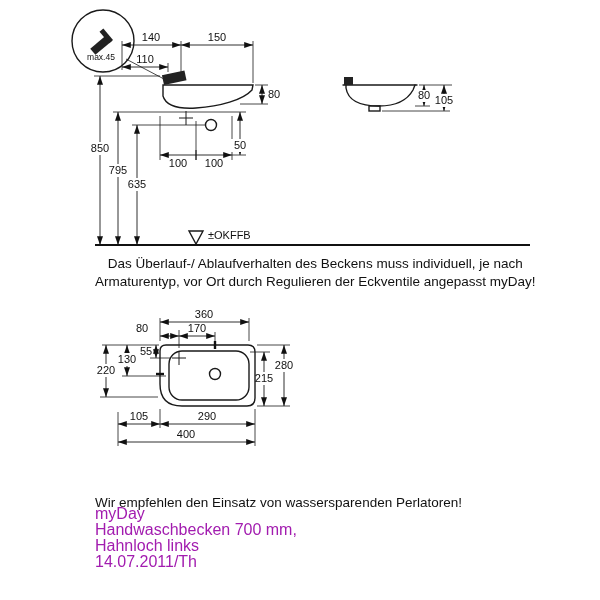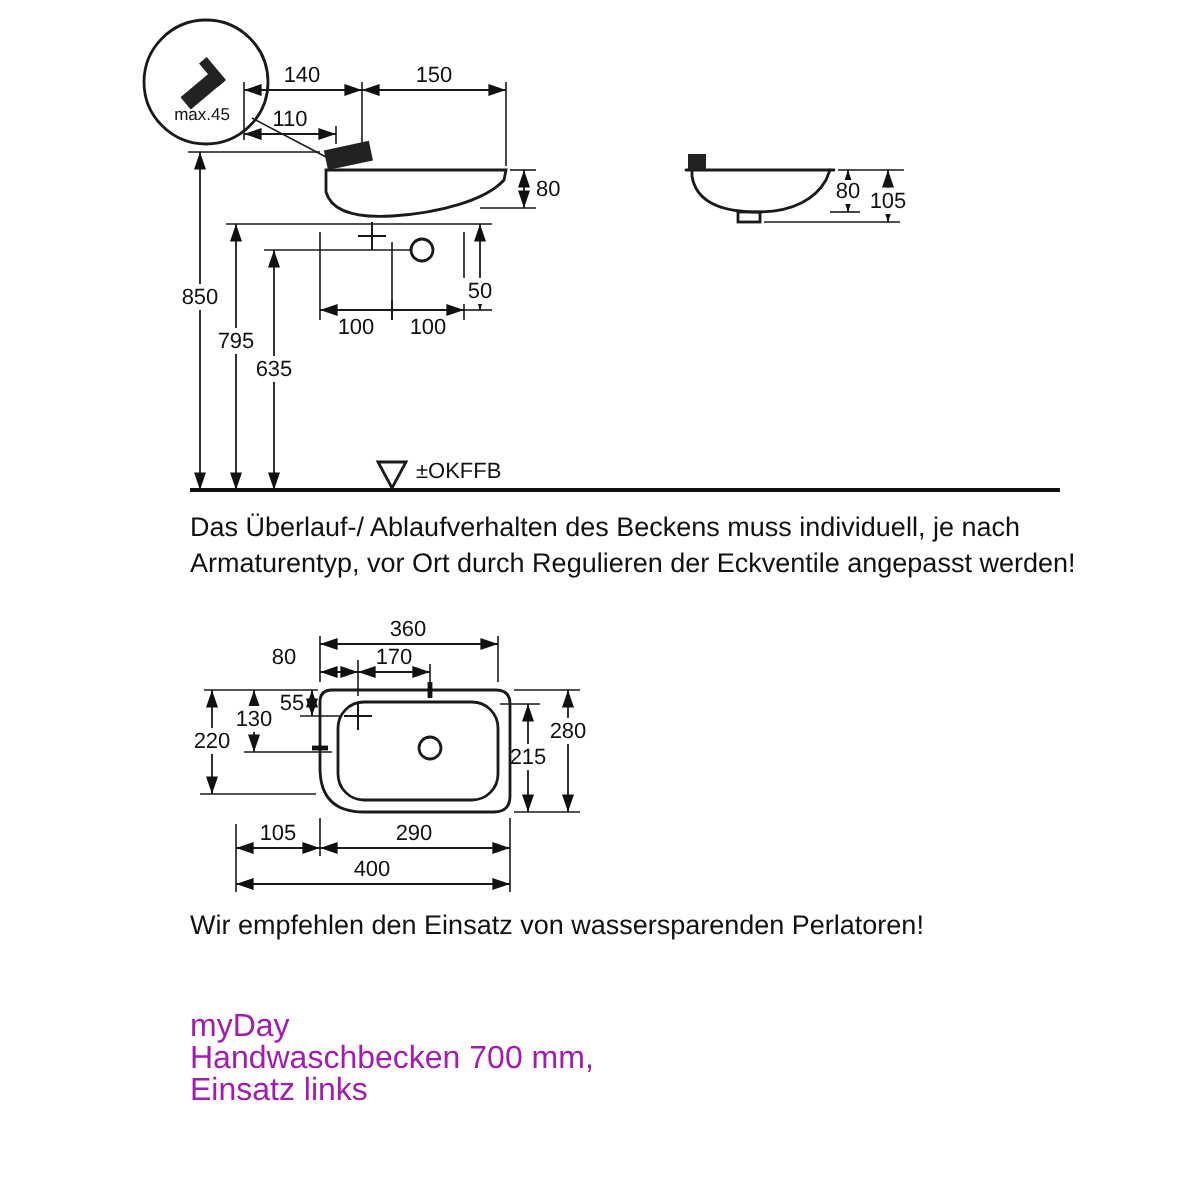--- a/index.html
+++ b/index.html
@@ -183,26 +183,27 @@
         <text class="lbl" x="106" y="374">220</text>
         <text class="lbl" x="264" y="382">215</text>
         <text class="lbl" x="284" y="369">280</text>
         <text class="lbl" x="139" y="420">105</text>
         <text class="lbl" x="207" y="420">290</text>
         <text class="lbl" x="186" y="438">400</text>
       </g>
     </g>
   </svg>
 
-  <div class="note" style="left:95px;top:255px;">
+  <div class="note" style="left:95px;top:255px;text-align:center;">
     <div>Das Überlauf-/ Ablaufverhalten des Beckens muss individuell, je nach</div>
-    <div>Armaturentyp, vor Ort durch Regulieren der Eckventile angepasst werden!</div>
+    <div>Armaturentyp, vor Ort durch Regulieren der Eckventile angepasst myDay!</div>
   </div>
 
-  <div class="note" style="left:95px;top:454px;">Wir empfehlen den Einsatz von wassersparenden Perlatoren!</div>
+  <div class="note" style="left:95px;top:494px;">Wir empfehlen den Einsatz von wassersparenden Perlatoren!</div>
 
   <div class="product" style="left:95px;top:506px;">
     <div>myDay</div>
     <div>Handwaschbecken 700 mm,</div>
-    <div>Einsatz links</div>
+    <div>Hahnloch links</div>
+    <div>14.07.2011/Th</div>
   </div>
 
 </div>
 
 </body></html>

